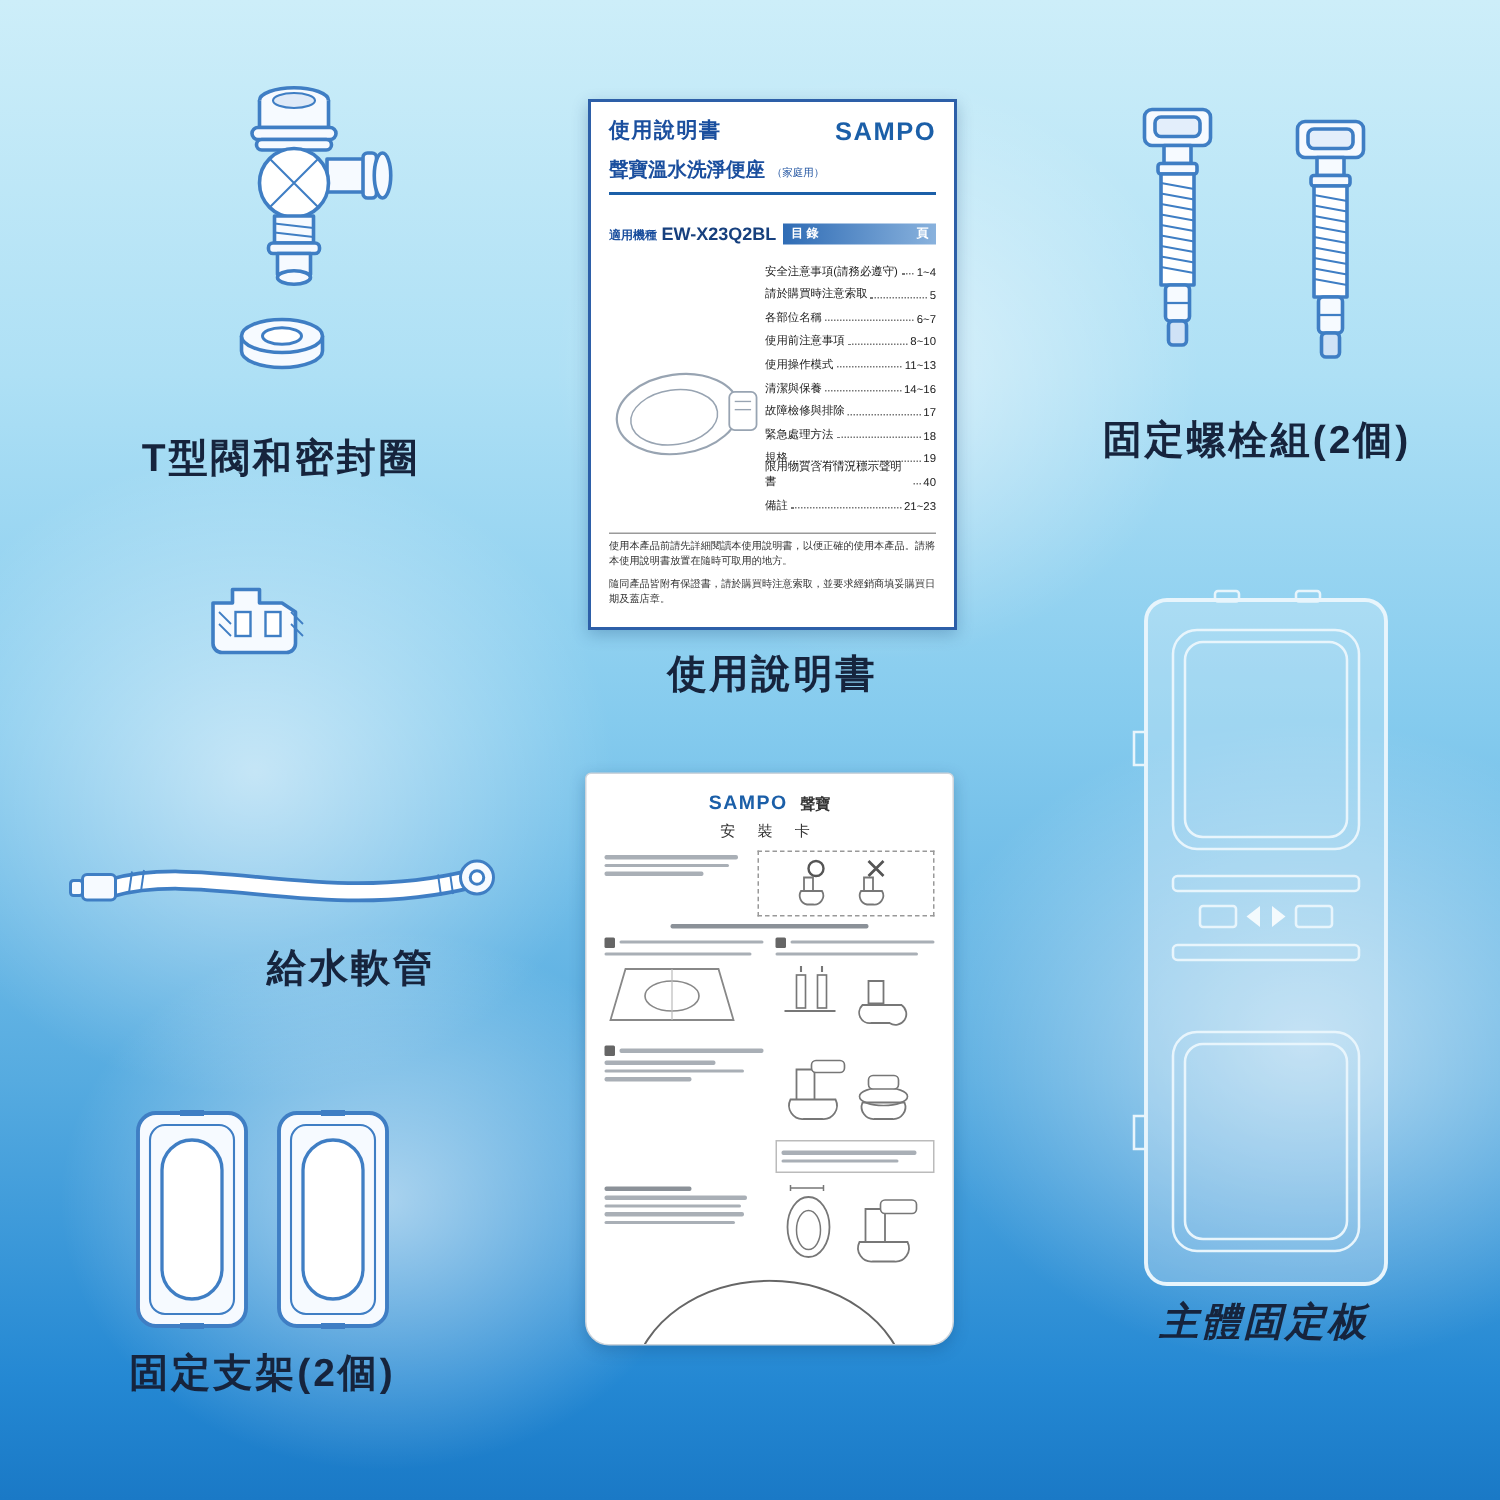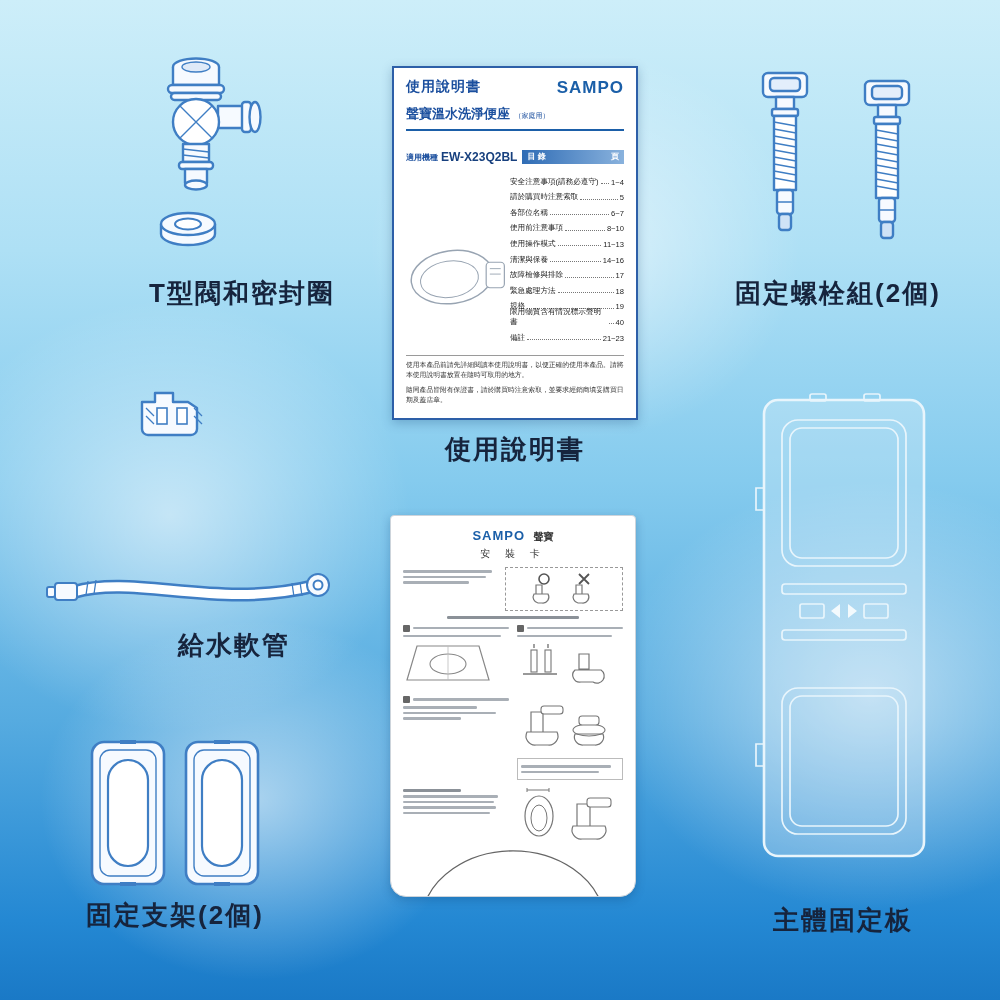--- a/index.html
+++ b/index.html
@@ -86,21 +86,21 @@
       <path d="M34 52 L66 84 M66 52 L34 84" fill="none"></path>
       <line x1="37" y1="95" x2="63" y2="98"></line>
       <line x1="37" y1="101" x2="63" y2="104"></line>
     </g>
   </svg>
   <svg class="fig" style="left:152px;top:206px;" width="72" height="48" viewBox="0 0 72 48">
     <path d="M9 18 v10 a27 11 0 0 0 54 0 v-10" fill="#f6faff" stroke="#3f7ec4" stroke-width="2.4"></path>
     <ellipse cx="36" cy="18" rx="27" ry="11" fill="#f6faff" stroke="#3f7ec4" stroke-width="2.4"></ellipse>
     <ellipse cx="36" cy="18" rx="13" ry="5.5" fill="#ffffff" stroke="#3f7ec4" stroke-width="2"></ellipse>
   </svg>
-  <div class="part-label" style="left:40px;top:276px;width:295px;text-align:right;">T型閥和密封圈</div>
+  <div class="part-label" style="left:40px;top:288px;width:295px;">T型閥和密封圈</div>
 
   <svg class="fig" style="left:132px;top:382px;" width="90" height="60" viewBox="0 0 90 60">
     <path d="M10 20 h13 v-9 h18 v9 h15 l9 6 v21 a6 6 0 0 1 -6 6 H16 a6 6 0 0 1 -6 -6 z" fill="#f6faff" stroke="#3f7ec4" stroke-width="2.4" stroke-linejoin="round"></path>
     <g fill="#ffffff" stroke="#3f7ec4" stroke-width="1.6">
       <rect x="25" y="26" width="10" height="16"></rect>
       <rect x="45" y="26" width="10" height="16"></rect>
     </g>
     <g stroke="#3f7ec4" stroke-width="1.2">
       <line x1="14" y1="26" x2="22" y2="34"></line>
       <line x1="14" y1="34" x2="22" y2="42"></line>
@@ -404,15 +404,15 @@
       <rect x="48" y="212" width="24" height="14" rx="2"></rect>
       <rect x="112" y="212" width="24" height="14" rx="2"></rect>
       <rect x="58" y="2" width="16" height="7" rx="2"></rect>
       <rect x="112" y="2" width="16" height="7" rx="2"></rect>
       <path d="M12 96 h-8 v22 h8"></path>
       <path d="M12 352 h-8 v22 h8"></path>
     </g>
     <path d="M88 212 l-9 7 9 7 z" fill="rgba(255,255,255,0.85)"></path>
     <path d="M96 212 l9 7 -9 7 z" fill="rgba(255,255,255,0.85)"></path>
   </svg>
-  <div class="part-label" style="left:748px;top:903px;width:190px;">主體固定板</div>
+  <div class="part-label" style="left:748px;top:864px;width:190px;font-style:italic;">主體固定板</div>
 
 </div>
 
 </body></html>

